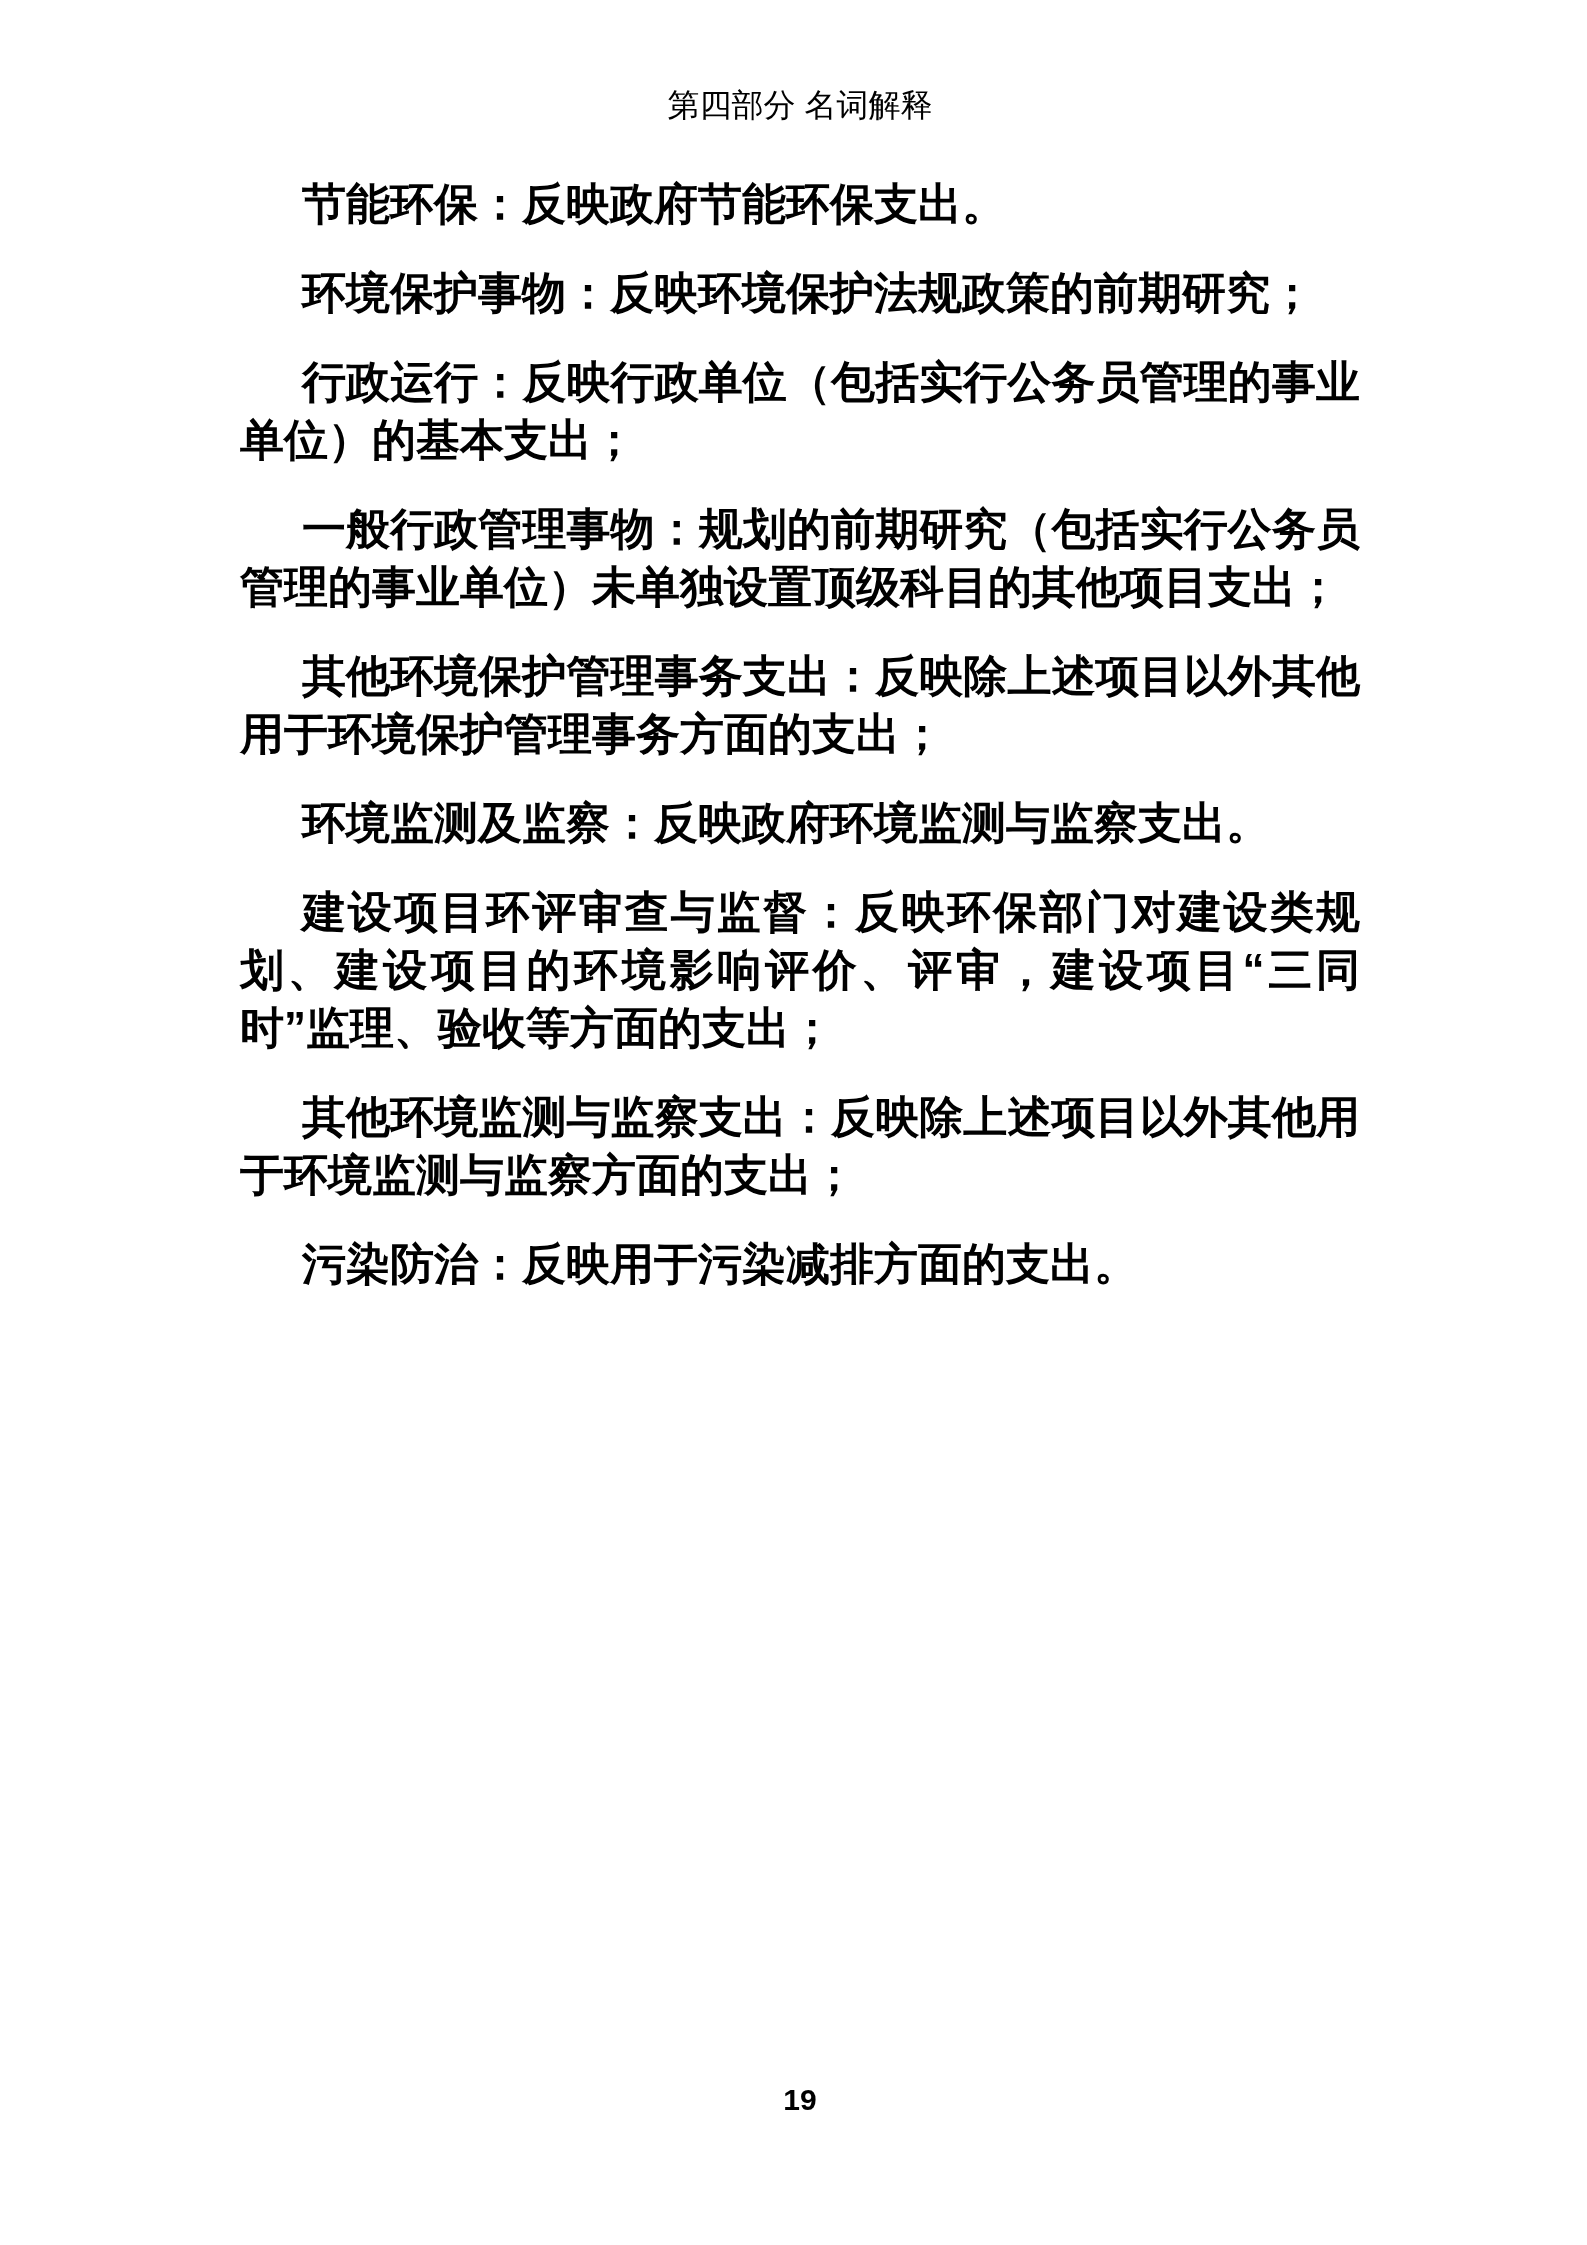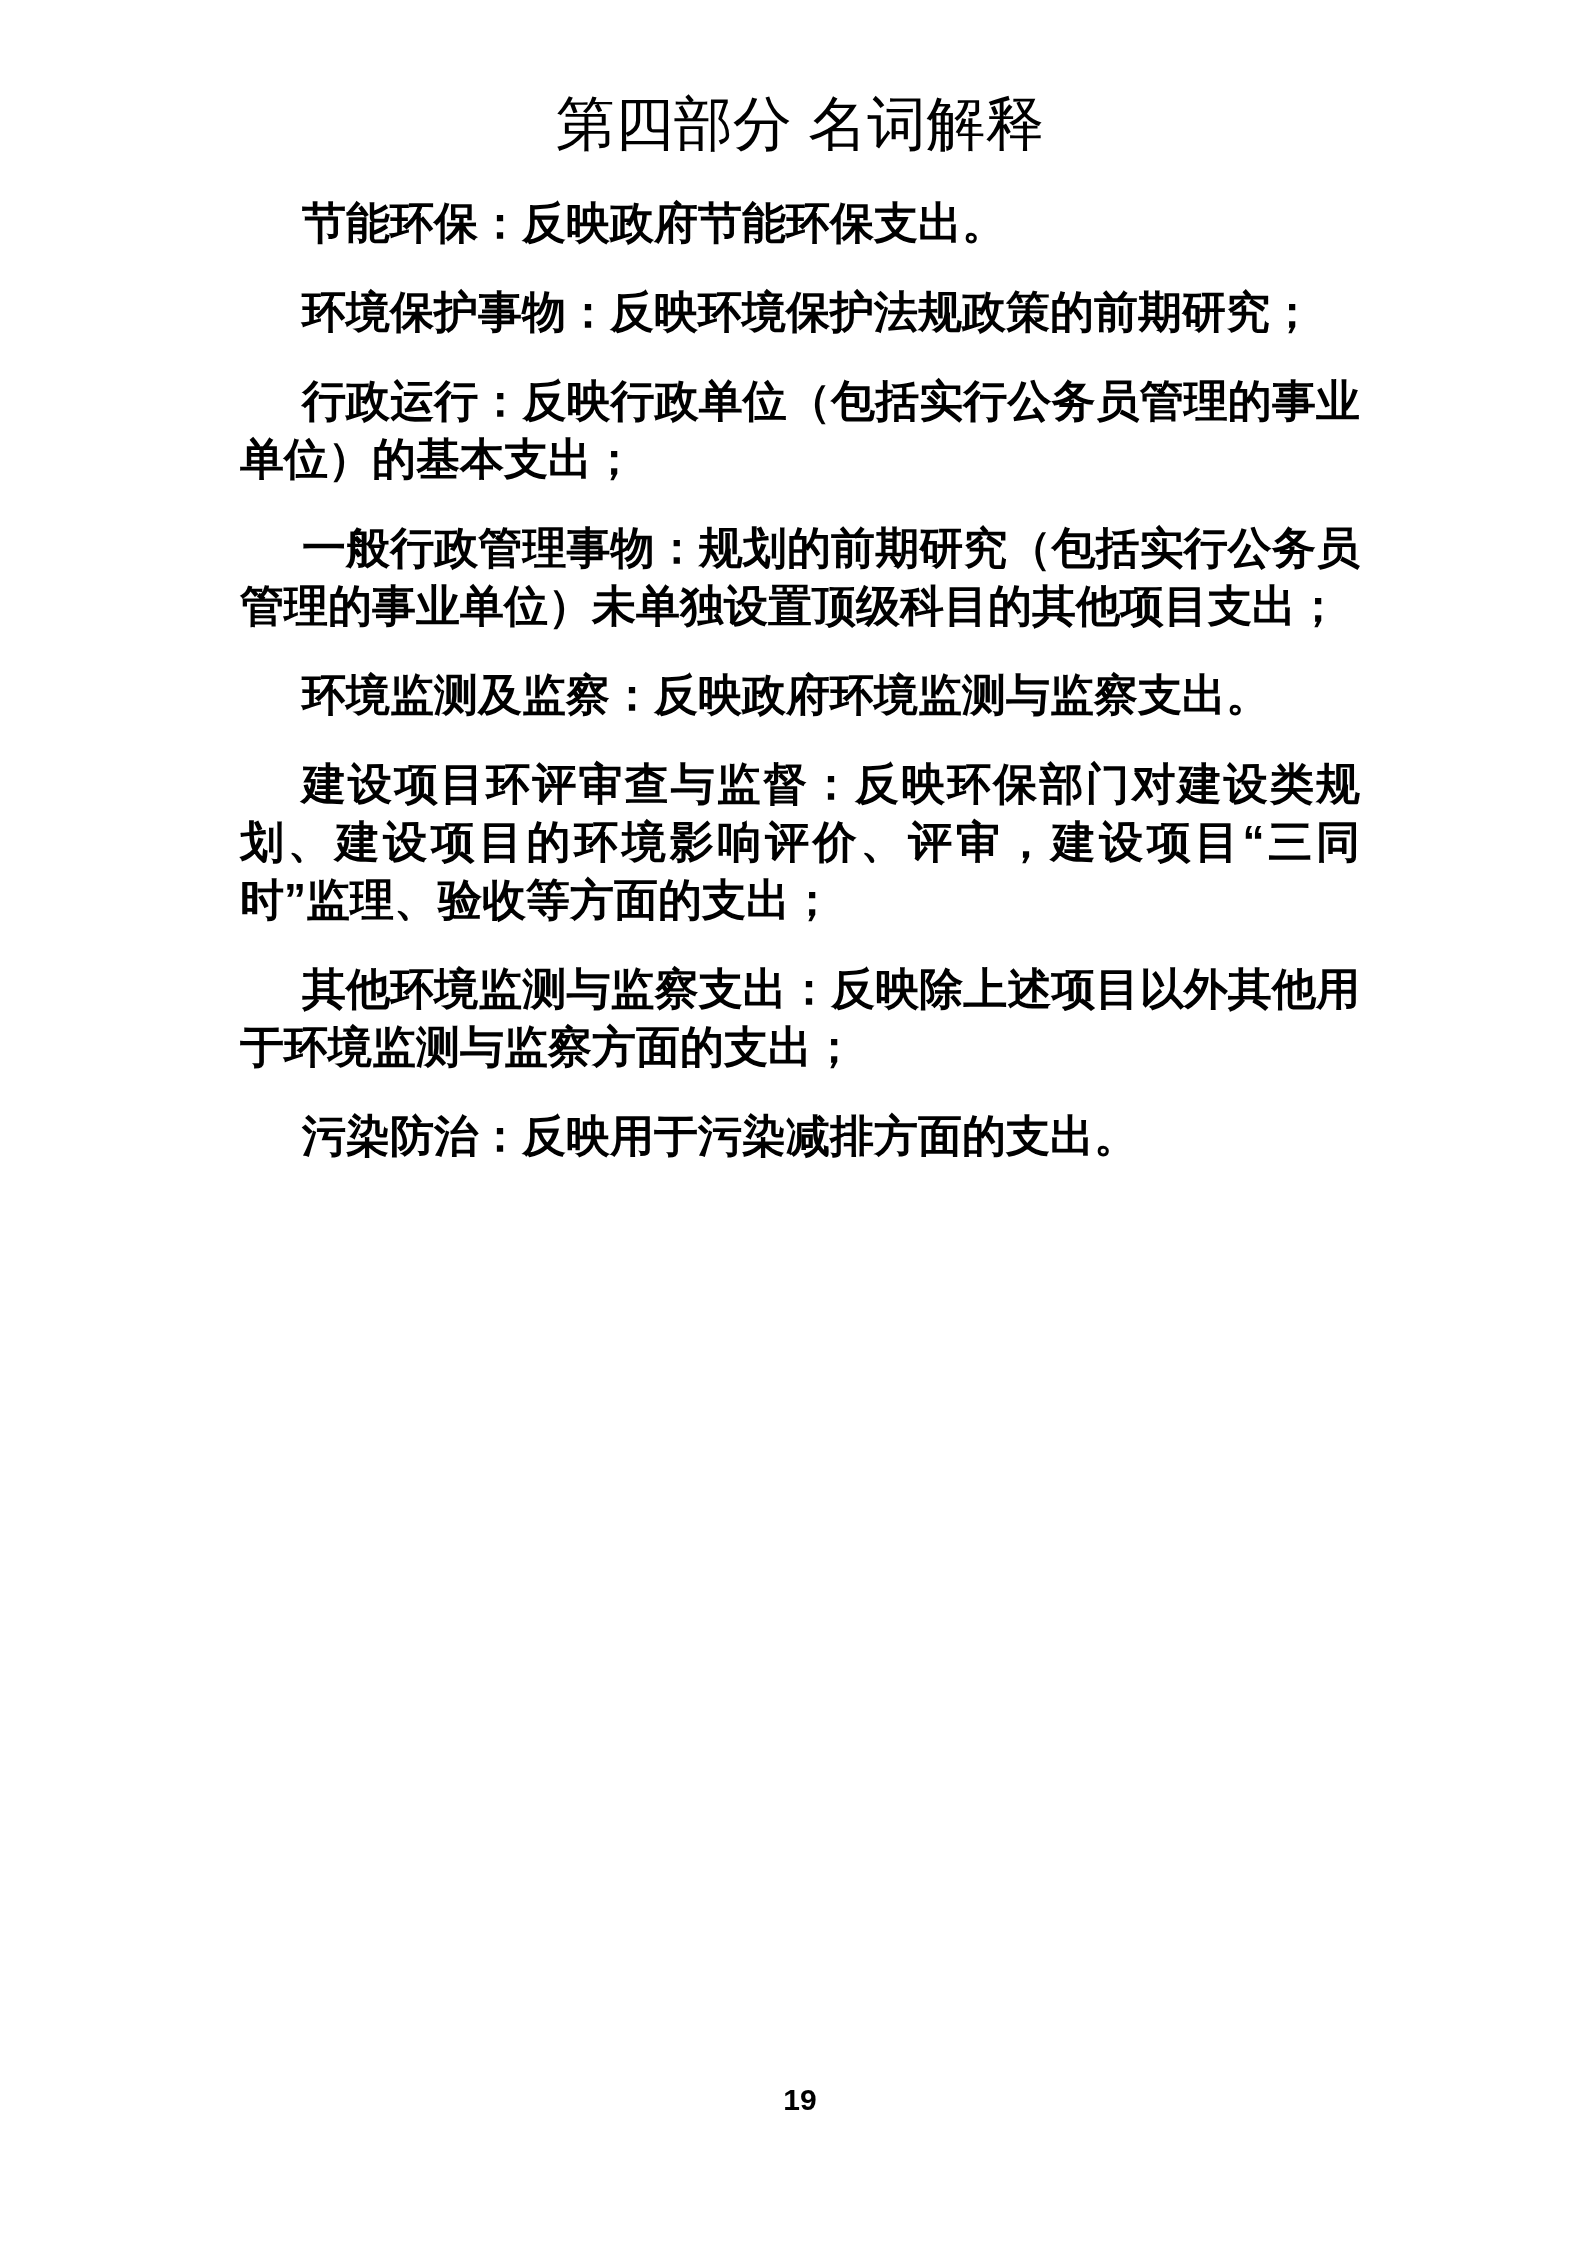--- a/index.html
+++ b/index.html
@@ -20,25 +20,25 @@
     inset: 0;
     background: #ffffff;
   }
   .content {
     position: absolute;
     left: 240px;
     top: 0;
     width: 1120px;
   }
   .doc-title {
-    font-size: 59px;
+    font-size: 32px;
     line-height: 58px;
     font-weight: 400;
     text-align: center;
-    margin: 95px 0 41px 0;
+    margin: 76px 0 41px 0;
   }
   .para {
     font-size: 44px;
     line-height: 58px;
     margin: 0 0 31px 0;
     text-indent: 62px;
     text-align: justify;
     text-justify: inter-ideograph;
     word-break: break-all;
     font-weight: bold;
@@ -57,19 +57,20 @@
 </head>
 <body>
 
 <div class="sheet">
   <main class="content">
     <h1 class="doc-title">第四部分 名词解释</h1>
     <p class="para">节能环保：反映政府节能环保支出。</p>
     <p class="para">环境保护事物：反映环境保护法规政策的前期研究；</p>
     <p class="para">行政运行：反映行政单位（包括实行公务员管理的事业单位）的基本支出；</p>
     <p class="para">一般行政管理事物：规划的前期研究（包括实行公务员管理的事业单位）未单独设置顶级科目的其他项目支出；</p>
+    <p class="para">其他环境保护管理事务支出：反映除上述项目以外其他用于环境保护管理事务方面的支出；</p>
     <p class="para">环境监测及监察：反映政府环境监测与监察支出。</p>
     <p class="para">建设项目环评审查与监督：反映环保部门对建设类规划、建设项目的环境影响评价、评审，建设项目“三同时”监理、验收等方面的支出；</p>
     <p class="para">其他环境监测与监察支出：反映除上述项目以外其他用于环境监测与监察方面的支出；</p>
     <p class="para">污染防治：反映用于污染减排方面的支出。</p>
   </main>
   <div class="page-number">19</div>
 </div>
 
 </body></html>

